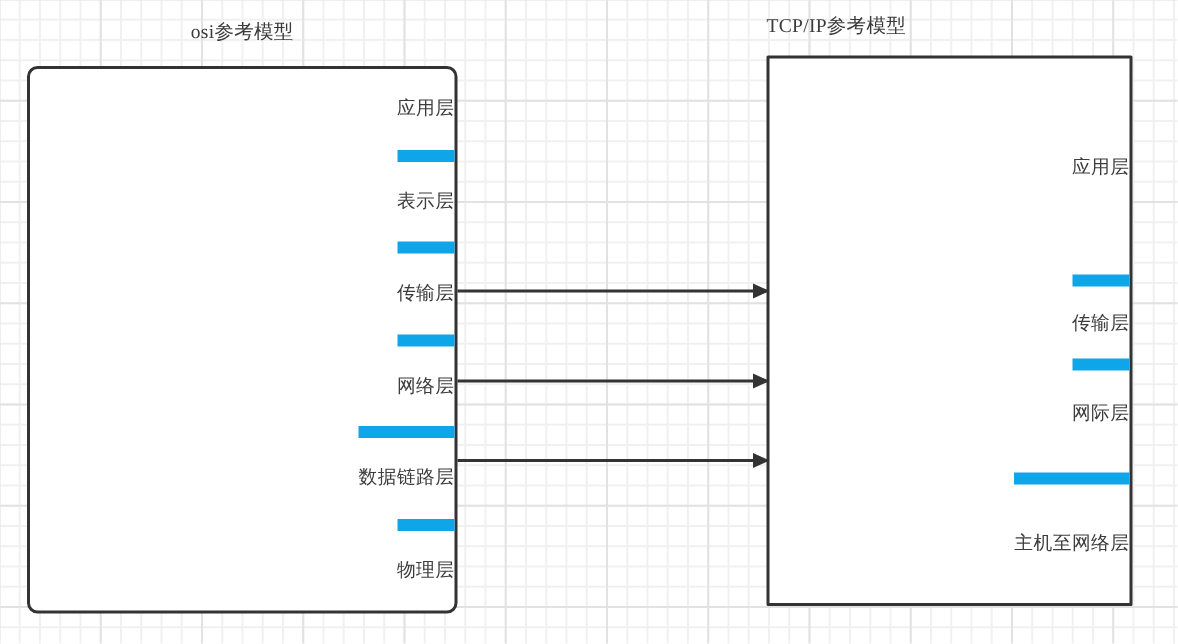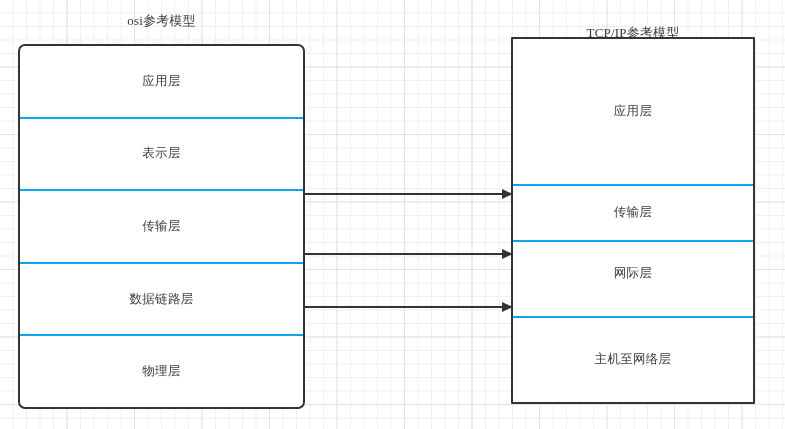--- a/index.html
+++ b/index.html
@@ -36,30 +36,31 @@
   
   .col-title {
     position: absolute;
     font-size: 13px;
     color: #3a3a3a;
     white-space: nowrap;
     letter-spacing: .2px;
     font-family: Liberation Serif, serif;
   }
   #osi-title      { left: 18px;  top: 12px; width: 287px; text-align: center; }
-  #tcpip-title    { left: 511px; top: 24px; width: 244px; text-align: center; }
+  #tcpip-title    { left: 511px; top: 8px; width: 244px; text-align: left; }
 
   
   .stack {
     position: absolute;
     box-sizing: border-box;
     border: 2px solid #333333;
     background: #ffffff;
     display: flex;
     flex-direction: column;
+    align-items: flex-end;
   }
   #osi-stack {
     left: 18px;
     top: 44px;
     width: 287px;
     height: 365px;
     border-radius: 7px;
   }
   #tcpip-stack {
     left: 511px;
@@ -70,21 +71,21 @@
   }
 
   .layer {
     box-sizing: border-box;
     display: flex;
     align-items: center;
     justify-content: center;
     font-size: 12.5px;
     color: #3c3c3c;
     letter-spacing: .3px;
-    border-top: 2px solid #0ea5e9;
+    border-top: 8px solid #0ea5e9;
   }
   .layer:first-child { border-top: none; }
 
   #osi-stack  .layer { flex: 1 1 0; }
 
   
   .t-app   { height: 156px; }
   .t-trans { height: 60px; }
   .t-inet  { height: 70px; }
   .t-host  { height: 93px; margin-top: 11px; }
@@ -135,20 +136,23 @@
     <div class="layer">
       <span>应用层</span>
     </div>
     <div class="layer">
       <span>表示层</span>
     </div>
     <div class="layer">
       <span>传输层</span>
     </div>
     <div class="layer">
+      <span>网络层</span>
+    </div>
+    <div class="layer">
       <span>数据链路层</span>
     </div>
     <div class="layer">
       <span>物理层</span>
     </div>
   </div>
 
   <div id="tcpip-stack" class="stack">
     <div class="layer t-app">
       <span>应用层</span>

